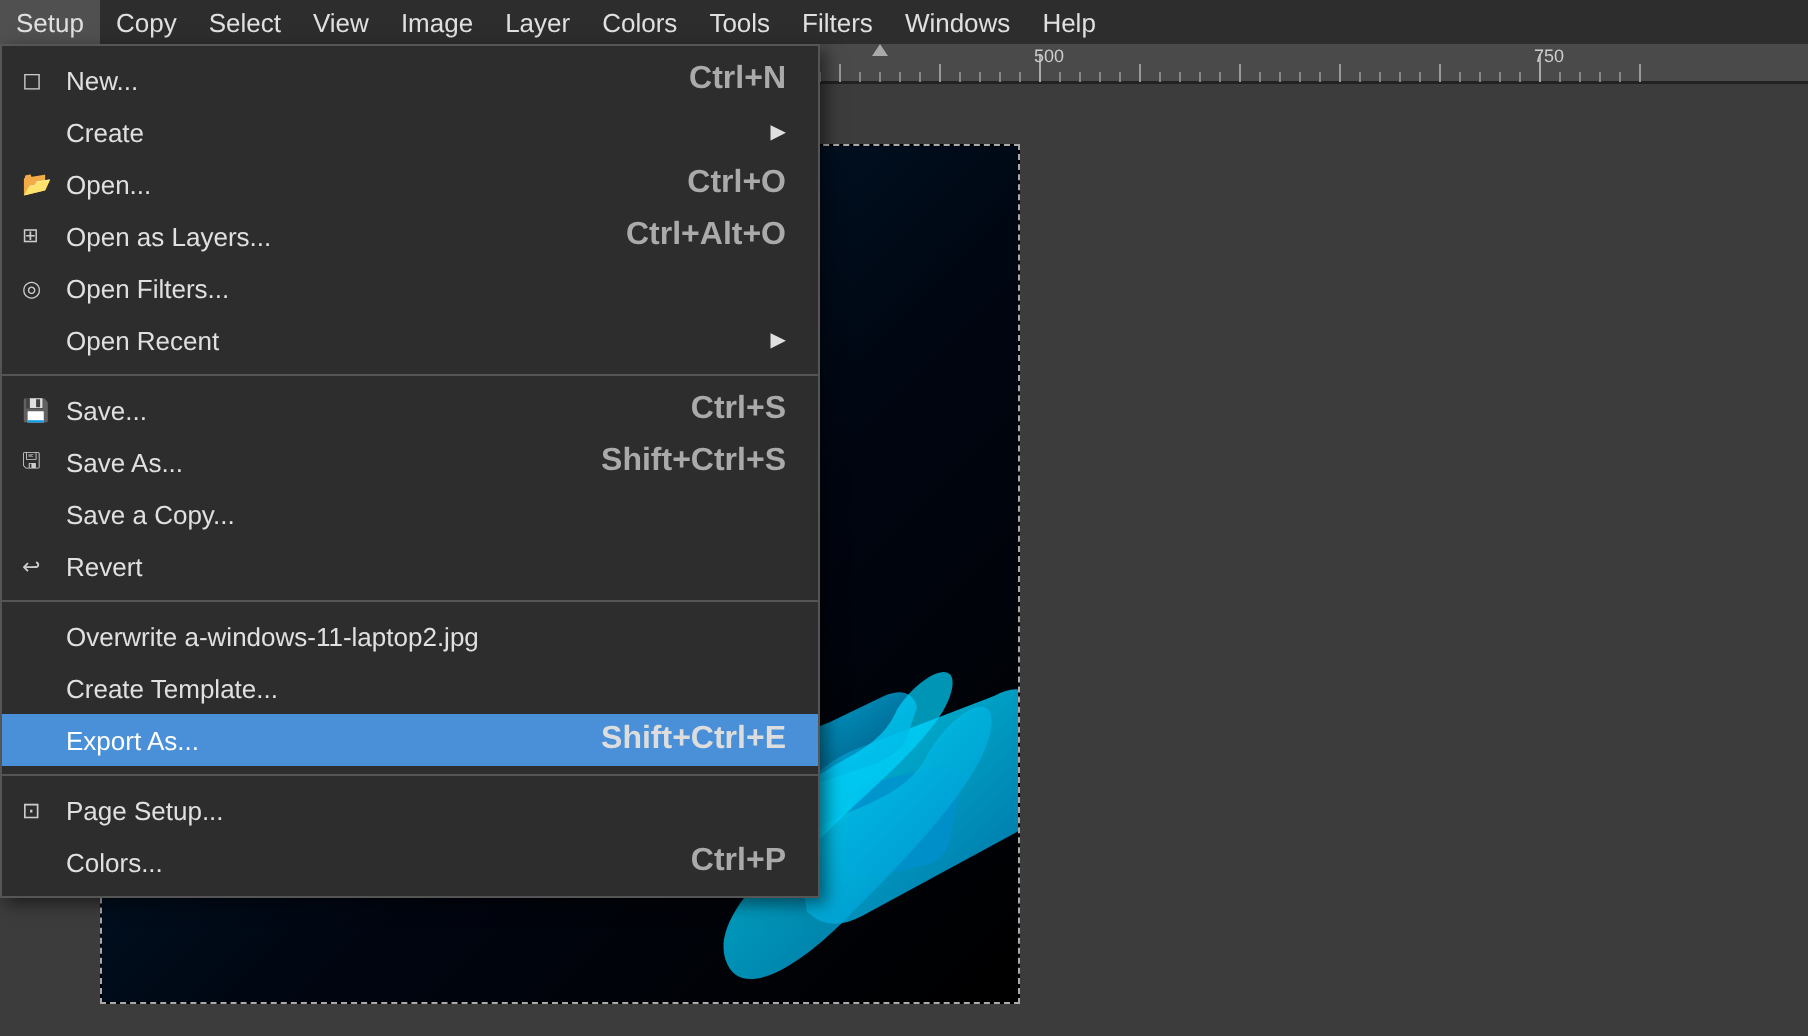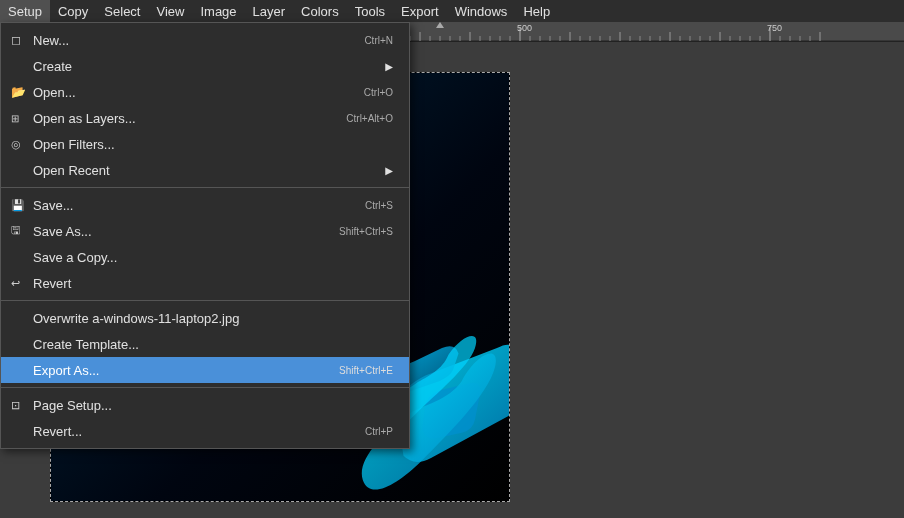--- a/index.html
+++ b/index.html
@@ -67,23 +67,24 @@
       background: #4a90d9;
       color: #fff;
     }
     .menu-item .label {
       display: flex;
       align-items: center;
       gap: 6px;
     }
     .menu-item .shortcut {
       color: #aaa;
-      font-size: 10px;
+      font-size: 16px;
       margin-left: auto;
       padding-left: 40px;
+      font-weight: bold;
     }
     .menu-item.highlighted .shortcut {
       color: #ddd;
     }
     .menu-item .arrow {
       margin-left: 8px;
       font-size: 10px;
     }
     .menu-separator {
       height: 1px;
@@ -158,21 +159,21 @@
 
 <div class="menubar">
   <div class="menubar-item active">Setup</div>
   <div class="menubar-item">Copy</div>
   <div class="menubar-item">Select</div>
   <div class="menubar-item">View</div>
   <div class="menubar-item">Image</div>
   <div class="menubar-item">Layer</div>
   <div class="menubar-item">Colors</div>
   <div class="menubar-item">Tools</div>
-  <div class="menubar-item">Export</div>
+  <div class="menubar-item">Filters</div>
   <div class="menubar-item">Windows</div>
   <div class="menubar-item">Help</div>
 </div>
 
 <div class="canvas-area">
   <div class="ruler-corner"></div>
   <div class="ruler-h">
     <svg width="900" height="20" style="display:block;">
       <rect width="900" height="20" fill="#4a4a4a"></rect>
 
@@ -380,17 +381,17 @@
   </div>
 
   <div class="menu-separator"></div>
 
   <div class="menu-item">
     <span class="menu-icon" style="font-size:11px;">⊡</span>
     <span class="label">Page Setup...</span>
   </div>
 
   <div class="menu-item">
-    <span class="label">Revert...</span>
+    <span class="label">Colors...</span>
     <span class="shortcut">Ctrl+P</span>
   </div>
 
 </div>
 
 </body></html>

